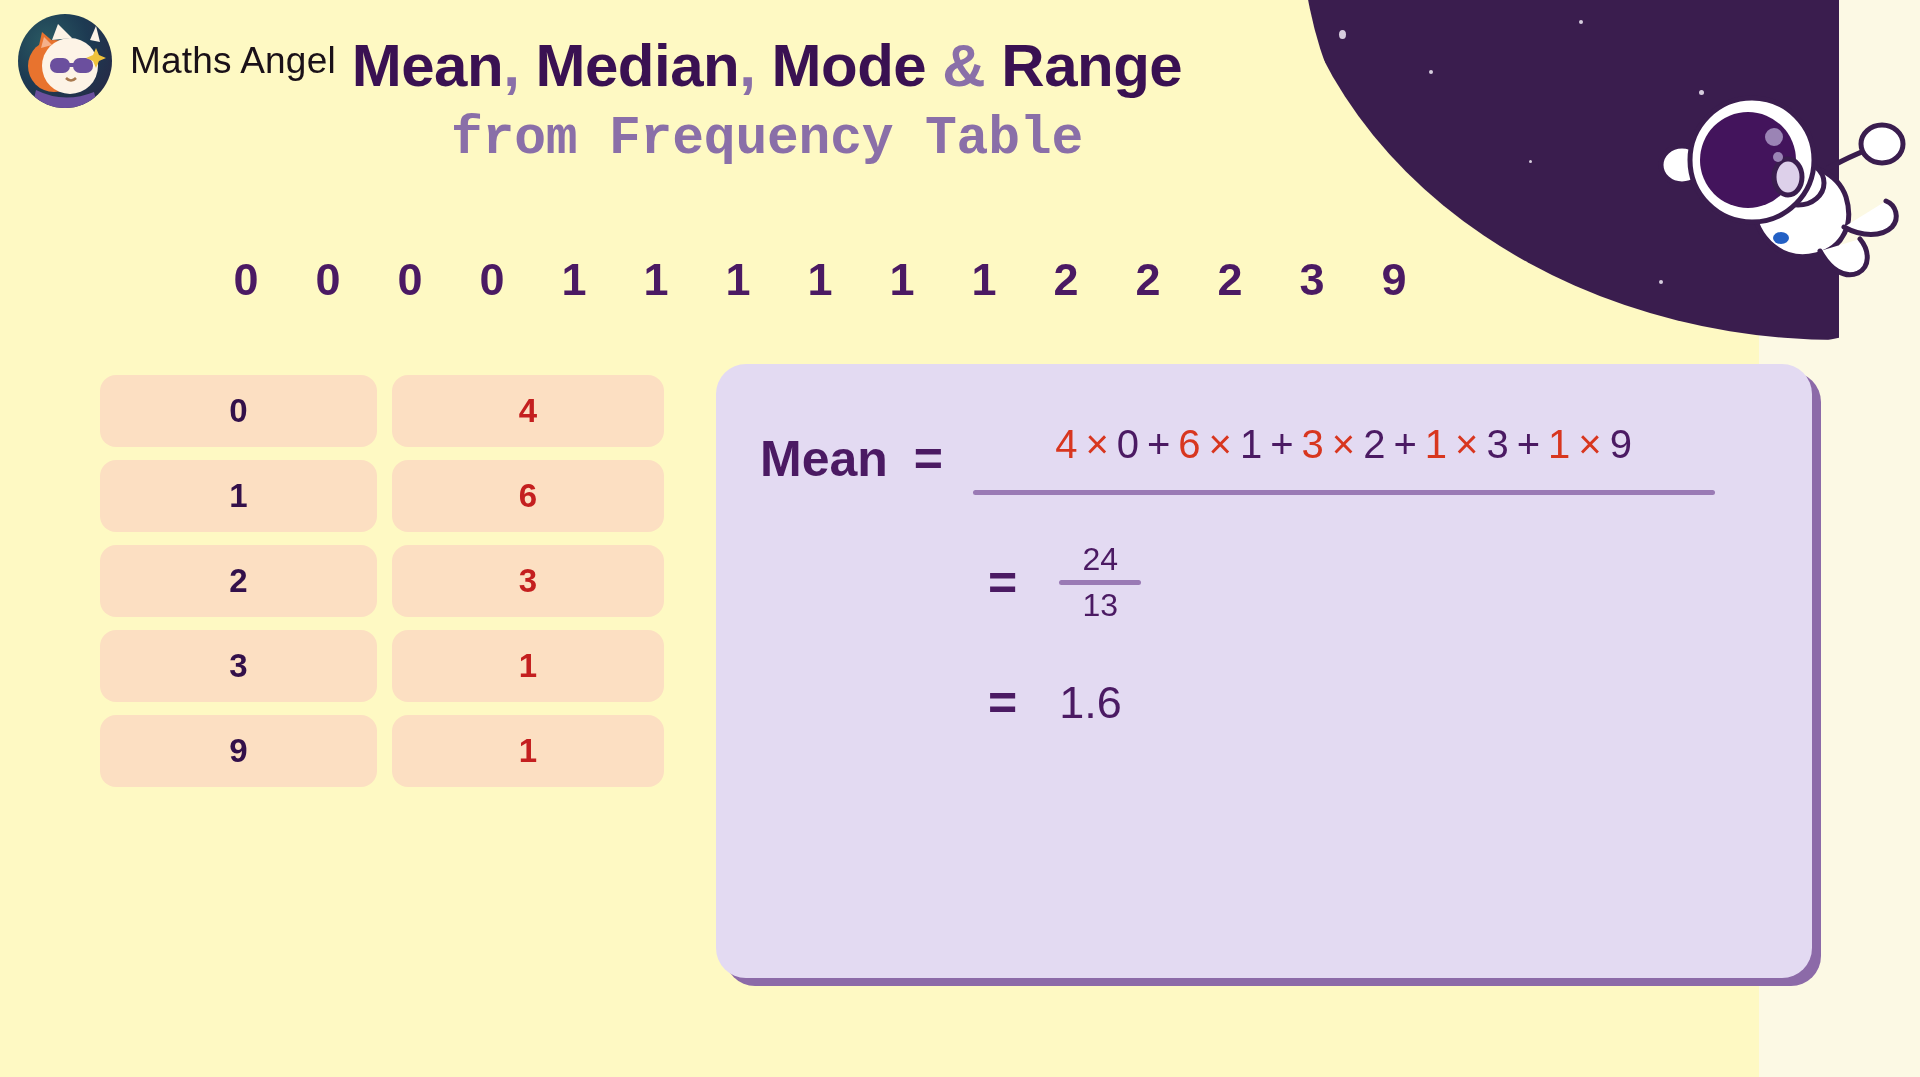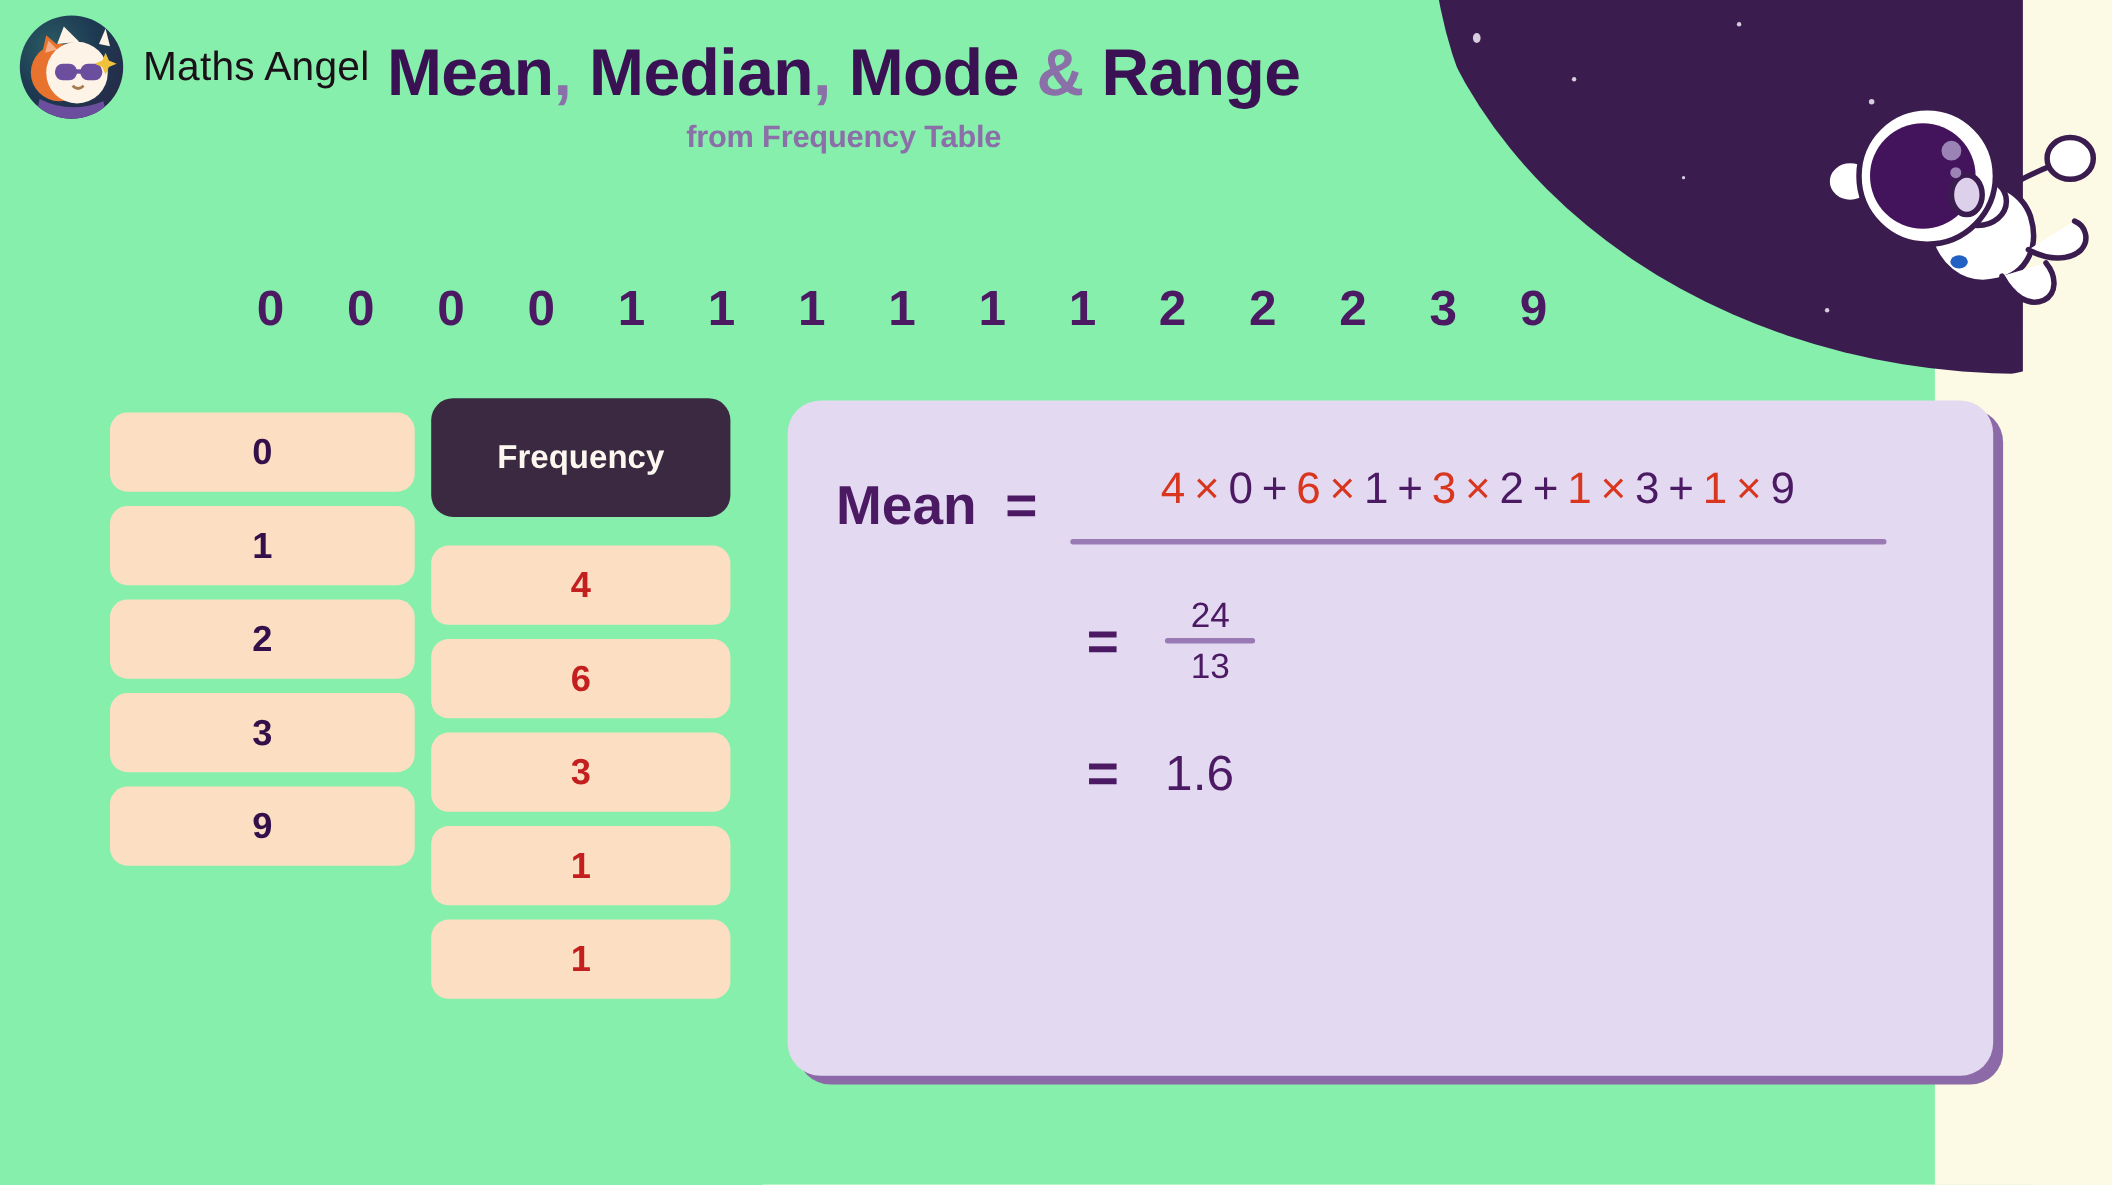--- a/index.html
+++ b/index.html
@@ -2,21 +2,21 @@
 <html><head>
 <meta charset="utf-8">
 <style>
   * { margin:0; padding:0; box-sizing:border-box; }
   html, body {
     width:1920px; height:1077px;
     background:#fcf9e4;
     font-family:"Liberation Sans", sans-serif;
     overflow:hidden;
   }
-  .slide { position:relative; width:1759px; height:1077px; background:#86efac; }
+  .slide { position:relative; width:1759px; height:1077px; background:#fef9c3; }
 
   
   .space-blob {
     position:absolute; top:-120px; right:-80px;
     width:560px; height:460px;
     background:#3a1d4e;
     border-radius:0 0 0 100%;
     clip-path: ellipse(78% 92% at 82% 10%);
     overflow:hidden;
   }
@@ -28,21 +28,21 @@
     width:94px; height:94px; border-radius:50%;
     background:radial-gradient(circle at 30% 30%, #2a5a63 0%, #1d3a52 45%, #2b2342 100%);
     position:relative; overflow:hidden; flex:0 0 auto;
   }
   .logo-title { font-size:37px; color:#1a1118; letter-spacing:.2px; font-weight:400; }
 
   
   .heading { position:absolute; left:0; top:34px; width:1490px; text-align:center;padding-left:44px; }
   .h-main { font-size:60px; font-weight:bold; color:#3a1152; letter-spacing:-.5px; line-height:1.08; }
   .h-main .lt { color:#8a6fa8; }
-  .h-sub { font-size:28px; font-weight:bold; color:#8a6fa8; margin-top:10px; letter-spacing:-.2px; }
+  .h-sub { font-size:53px; font-weight:bold; color:#8a6fa8; margin-top:10px; letter-spacing:-.2px;font-family:Liberation Mono, monospace; }
 
   
   .seq { position:absolute; left:0; top:254px; width:1640px; display:flex; justify-content:center; gap:0; }
   .seq span {
     display:inline-block; width:82px; text-align:center;
     font-size:45px; font-weight:bold; color:#4b1a63;
   }
 
   
   .table { position:absolute; left:100px; top:362px; display:flex; gap:15px; }
@@ -188,21 +188,20 @@
     <div class="col">
       <div id="valcol" style="display: flex; flex-direction: column; gap: 13px; margin-top: 13px;">
           <div class="cell body-val">0</div>
           <div class="cell body-val">1</div>
           <div class="cell body-val">2</div>
           <div class="cell body-val">3</div>
           <div class="cell body-val">9</div>
         </div>
     </div>
     <div class="col freq">
-      <div class="cell head">Frequency</div>
       <div id="freqcol" style="display: flex; flex-direction: column; gap: 13px; margin-top: 13px;">
           <div class="cell body-freq">4</div>
           <div class="cell body-freq">6</div>
           <div class="cell body-freq">3</div>
           <div class="cell body-freq">1</div>
           <div class="cell body-freq">1</div>
         </div>
     </div>
   </div>
 

